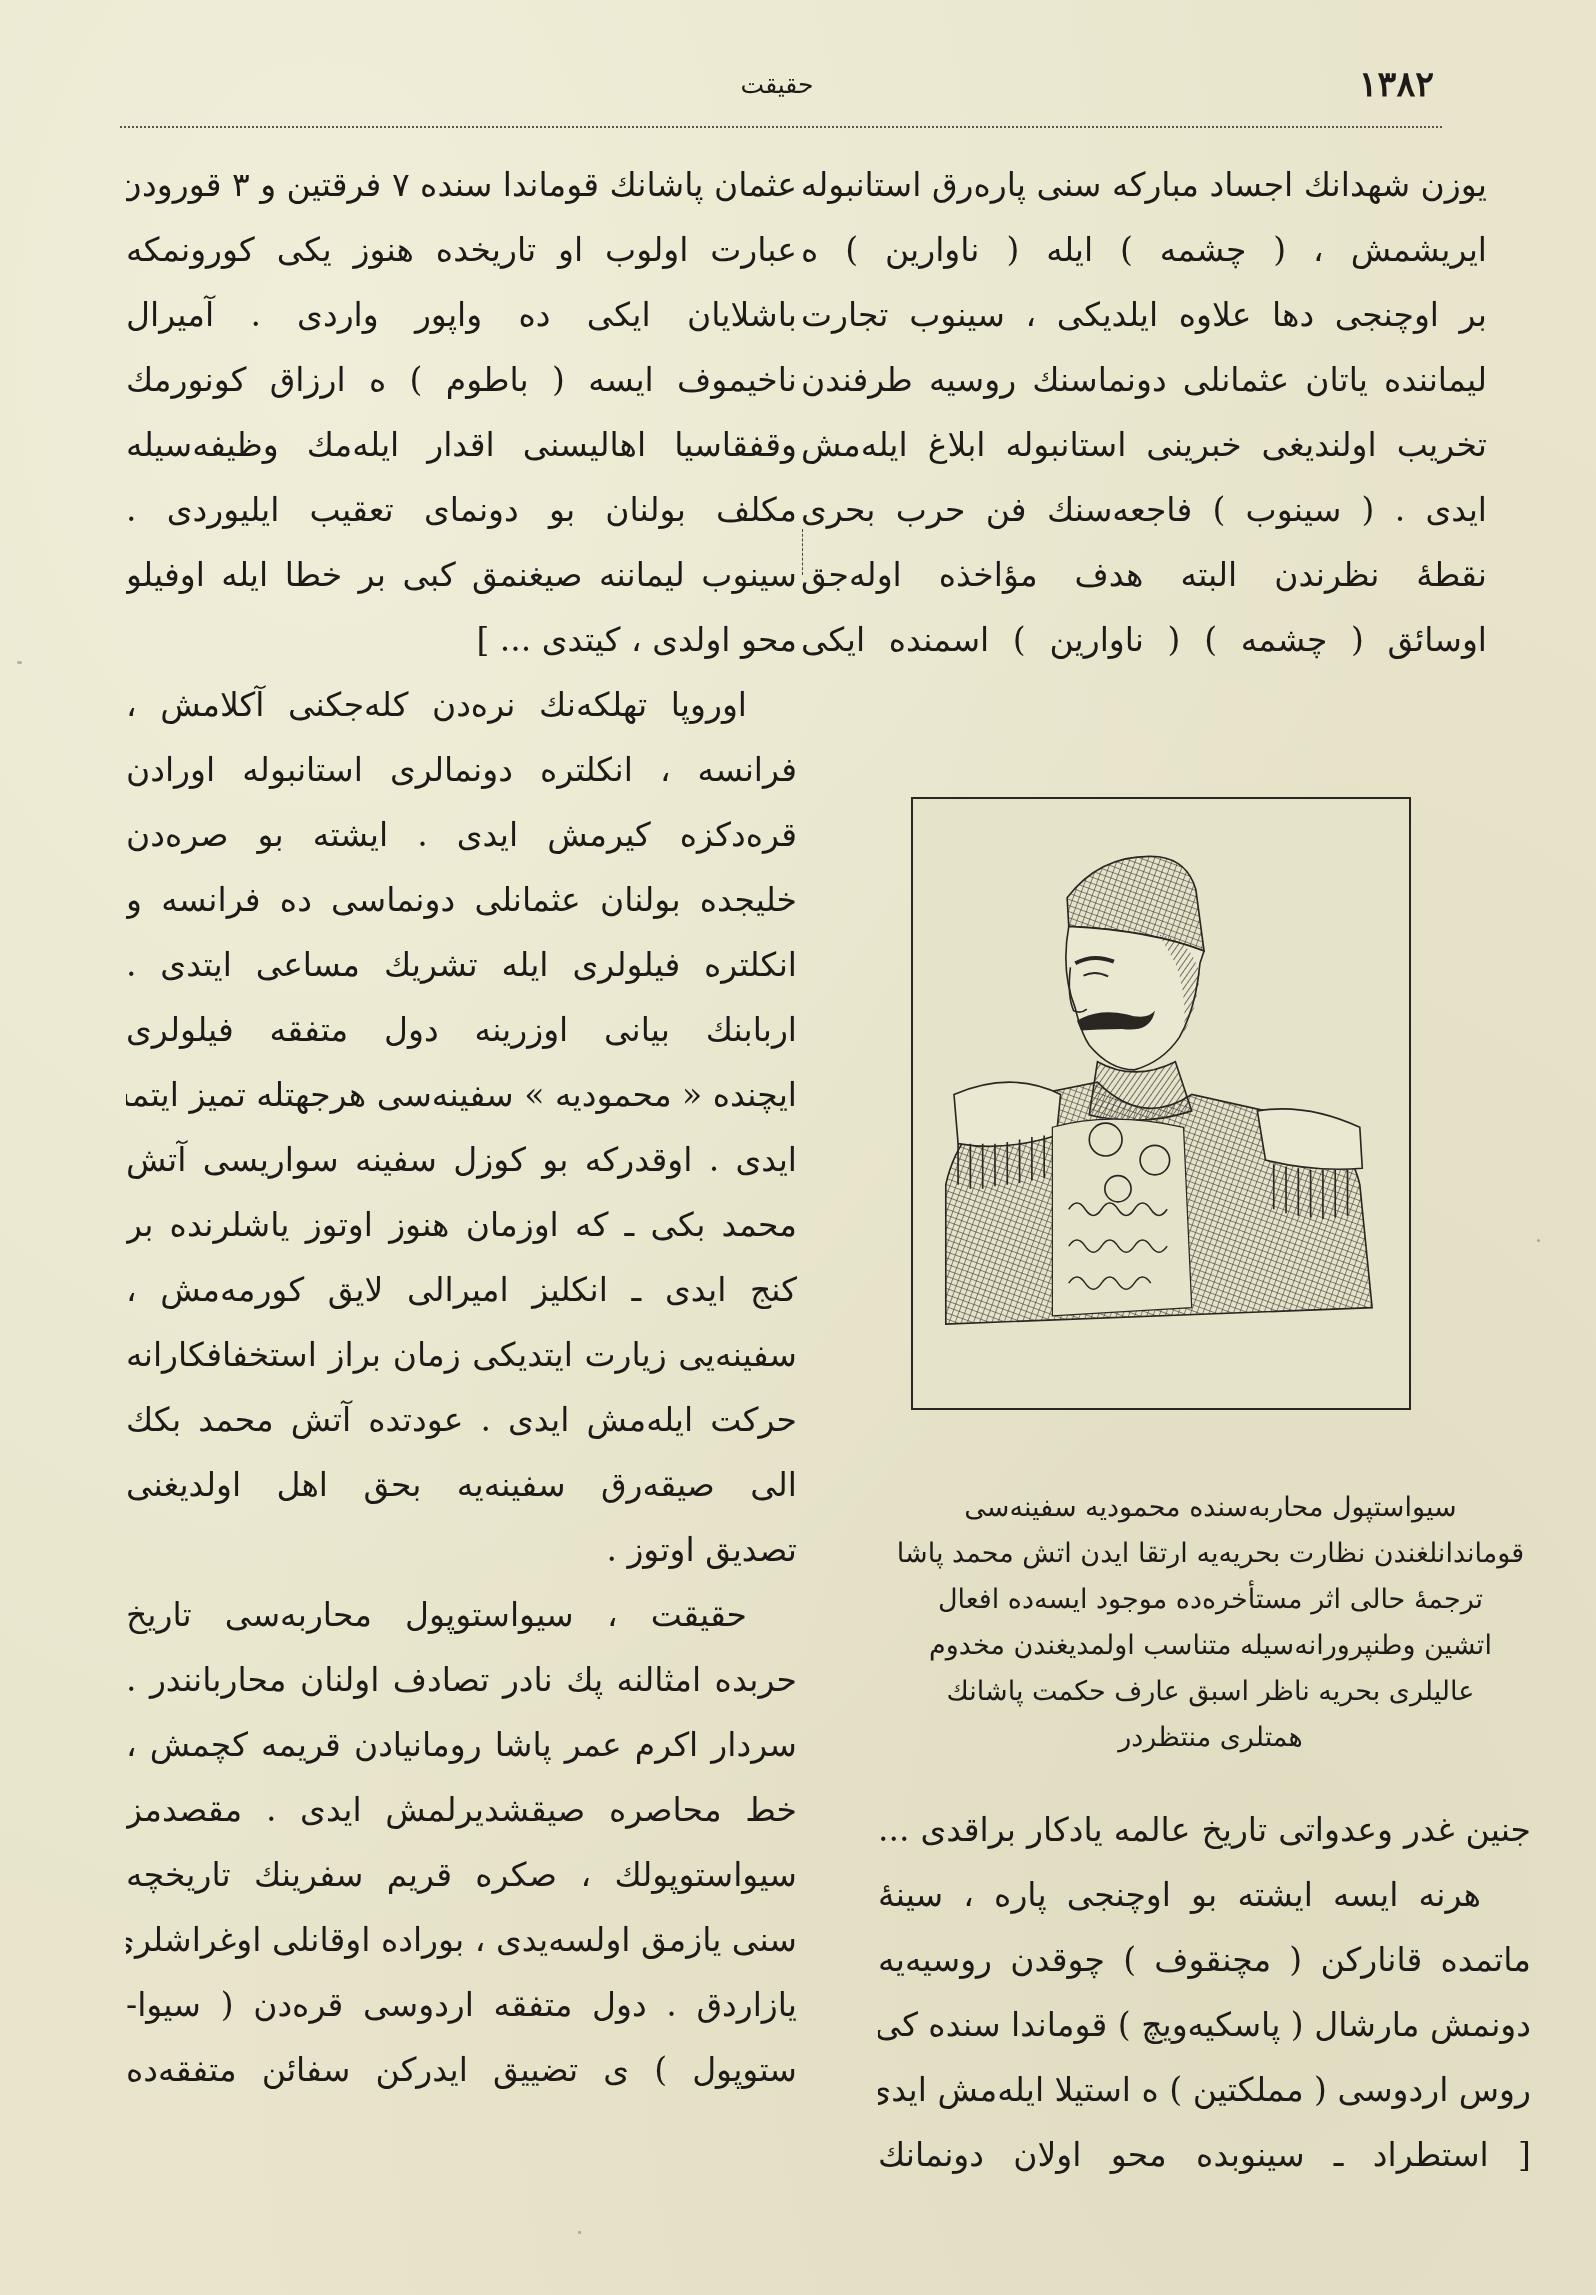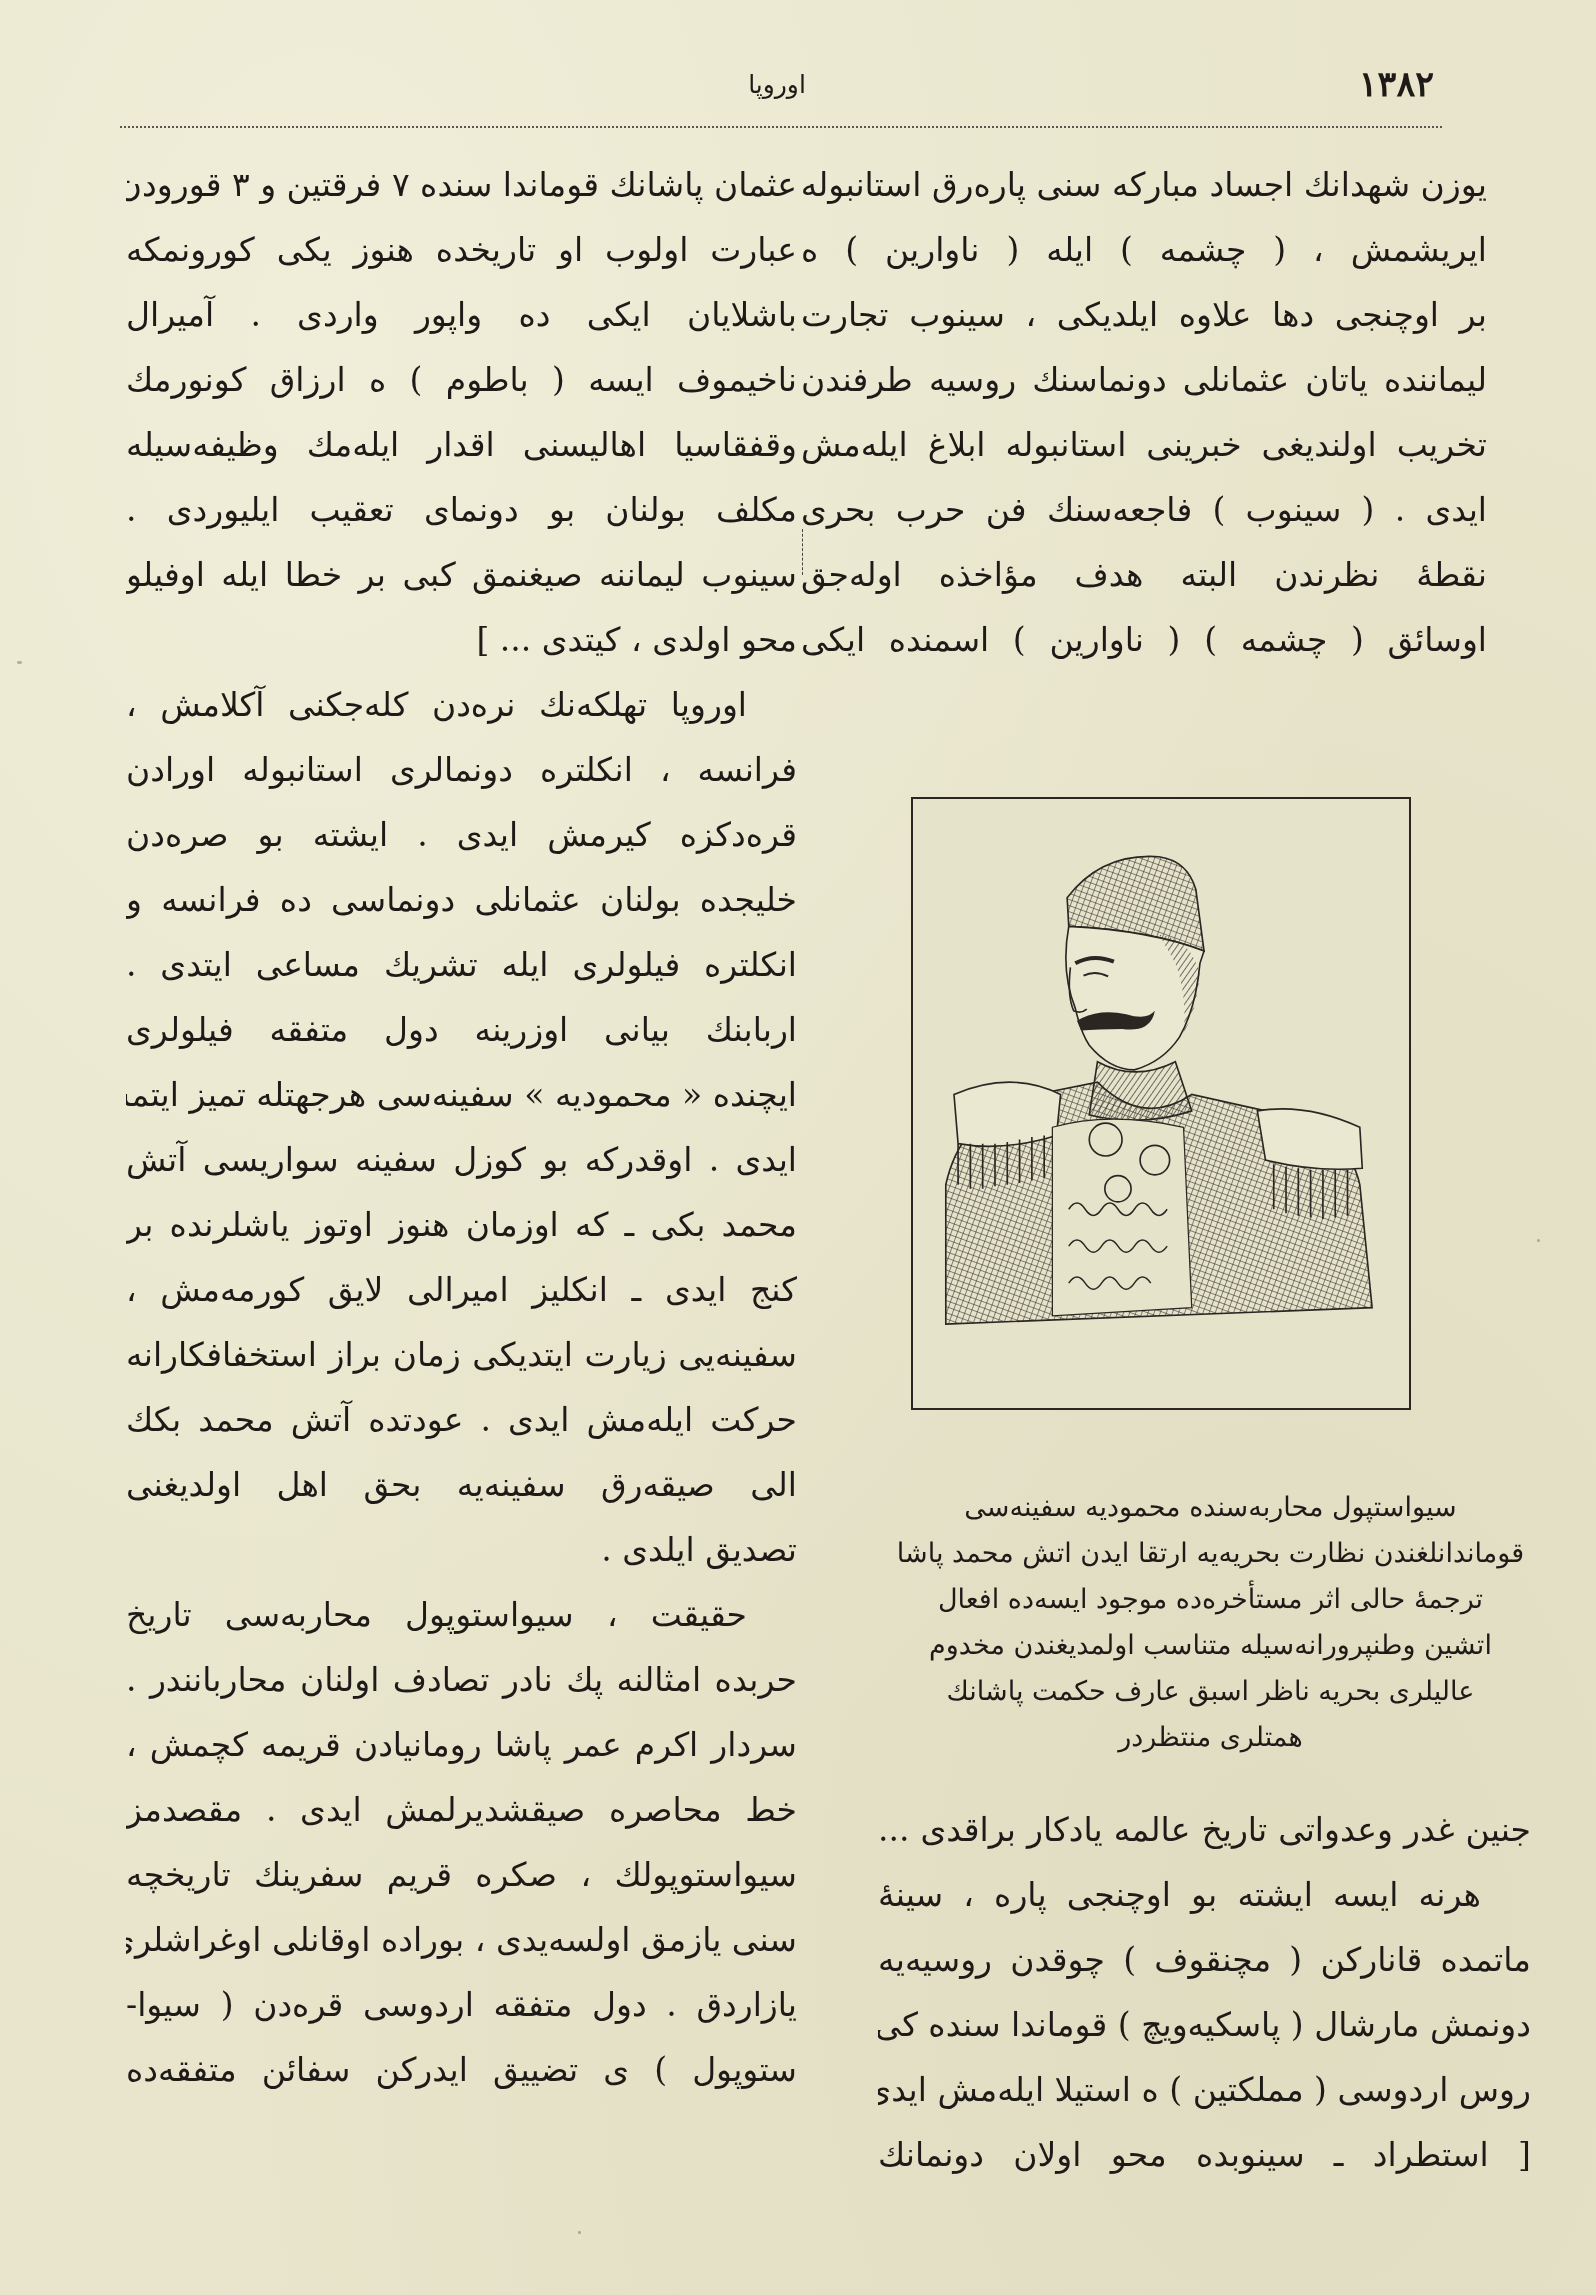--- a/index.html
+++ b/index.html
@@ -66,21 +66,21 @@
   .col-right-lower { top: 1797px; left: 878px; width: 653px; }
   .speck { position: absolute; background: #6a6258; border-radius: 50%; opacity: .45; }
 </style>
 </head>
 <body>
 
 <div class="page">
 
   <div class="header">
     <span class="page-number">١٣٨٢</span>
-    <span class="running-title">اوروپا</span>
+    <span class="running-title">حقيقت</span>
   </div>
   <div class="header-rule"></div>
 
   <div class="column col-right">
     <span class="line">يوزن شهدانك اجساد مباركه سنى پاره‌رق استانبوله</span>
     <span class="line">ايريشمش ، ( چشمه ) ايله ( ناوارين ) ه</span>
     <span class="line">بر اوچنجى دها علاوه ايلديكى ، سينوب تجارت</span>
     <span class="line">ليماننده ياتان عثمانلى دونماسنك روسيه طرفندن</span>
     <span class="line">تخريب اولنديغى خبرينى استانبوله ابلاغ ايله‌مش</span>
     <span class="line">ايدى . ( سينوب ) فاجعه‌سنك فن حرب بحرى</span>
@@ -165,21 +165,21 @@
     <span class="line">خليجده بولنان عثمانلى دونماسى ده فرانسه و</span>
     <span class="line">انكلتره فيلولرى ايله تشريك مساعى ايتدى .</span>
     <span class="line">اربابنك بيانى اوزرينه دول متفقه فيلولرى</span>
     <span class="line">ايچنده « محموديه » سفينه‌سى هرجهتله تميز ايتمش</span>
     <span class="line">ايدى . اوقدركه بو كوزل سفينه سواريسى آتش</span>
     <span class="line">محمد بكى ـ كه اوزمان هنوز اوتوز ياشلرنده بر</span>
     <span class="line">كنج ايدى ـ انكليز اميرالى لايق كورمه‌مش ،</span>
     <span class="line">سفينه‌يى زيارت ايتديكى زمان براز استخفافكارانه</span>
     <span class="line">حركت ايله‌مش ايدى . عودتده آتش محمد بكك</span>
     <span class="line">الى صيقه‌رق سفينه‌يه بحق اهل اولديغنى</span>
-    <span class="line short">تصديق ايلدى .</span>
+    <span class="line short">تصديق اوتوز .</span>
     <span class="line indent">حقيقت ، سيواستوپول محاربه‌سى تاريخ</span>
     <span class="line">حربده امثالنه پك نادر تصادف اولنان محاربانندر .</span>
     <span class="line">سردار اكرم عمر پاشا رومانيادن قريمه كچمش ،</span>
     <span class="line">خط محاصره صيقشديرلمش ايدى . مقصدمز</span>
     <span class="line">سيواستوپولك ، صكره قريم سفرينك تاريخچه‌</span>
     <span class="line">سنى يازمق اولسه‌يدى ، بورادە اوقانلى اوغراشلرى</span>
     <span class="line">يازاردق . دول متفقه اردوسى قره‌دن ( سيوا-</span>
     <span class="line">ستوپول ) ى تضييق ايدركن سفائن متفقه‌ده</span>
   </div>
 

